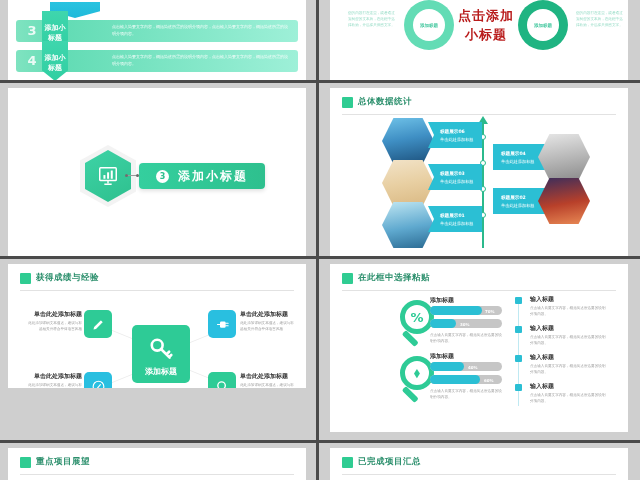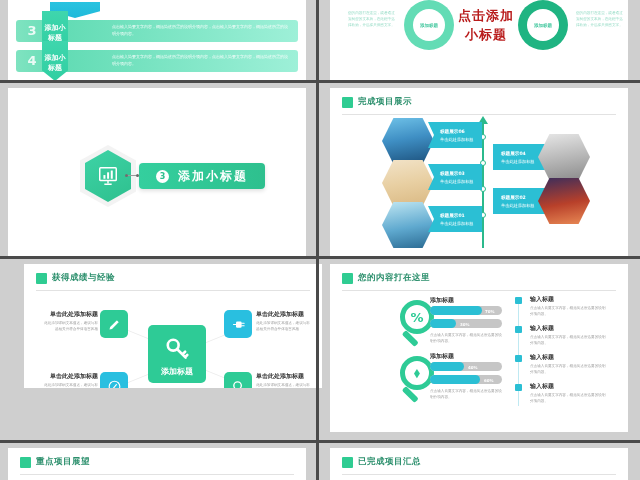--- a/index.html
+++ b/index.html
@@ -237,21 +237,21 @@
 
     <div class="sectionbar" style="left:131px; top:75px; width:126px;">
       <div class="circ">3</div>
       <div class="stxt">添加小标题</div>
     </div>
   </div>
 
   <div class="slide" style="left:330px; top:88px; width:298px; height:168px;">
     <div class="sh" style="left:12px; top:8px;">
       <div class="sq"></div>
-      <div class="txt">完成项目展示</div>
+      <div class="txt">总体数据统计</div>
     </div>
     <div class="sh-line" style="left:12px; top:26px; width:274px;"></div>
 
     <div class="arrowhead" style="left:148px; top:28px;"></div>
     <div class="axis" style="left:152px; top:35px; height:125px;"></div>
     <div class="axdot" style="left:150px; top:46px;"></div>
     <div class="axdot" style="left:150px; top:72px;"></div>
     <div class="axdot" style="left:150px; top:98px;"></div>
     <div class="axdot" style="left:150px; top:124px;"></div>
 
@@ -281,21 +281,21 @@
 
     <div class="labelR" style="left:163px; top:100px; width:54px;">
       <div class="t1">标题展示02</div>
       <div class="t2">单击此处添加标题</div>
     </div>
     <div class="photohex ph5" style="left:208px; top:90px;"></div>
   </div>
 
   <div class="hsep" style="top:256px;"></div>
 
-  <div class="slide" style="left:24px; top:264px; width:298px; height:124px;">
+  <div class="slide" style="left:8px; top:264px; width:298px; height:124px;">
     <div class="sh" style="left:12px; top:8px;">
       <div class="sq"></div>
       <div class="txt">获得成绩与经验</div>
     </div>
     <div class="sh-line" style="left:12px; top:26px; width:274px;"></div>
 
     <div class="dline" style="left:100px; top:72px; width:38px; transform:rotate(22deg);"></div>
     <div class="dline" style="left:100px; top:112px; width:38px; transform:rotate(-22deg);"></div>
     <div class="dline" style="left:178px; top:72px; width:38px; transform:rotate(-22deg);"></div>
     <div class="dline" style="left:178px; top:112px; width:38px; transform:rotate(22deg);"></div>
@@ -343,21 +343,21 @@
     </div>
     <div class="ttl" style="left:232px; top:108px; width:54px;">单击此处添加标题</div>
     <div class="tdesc" style="left:232px; top:118px; width:56px;">此处添加详细文本描述，建议与标题相关并符合整体语言风格</div>
 
     <div class="pagenum" style="left:134px; top:152px; width:30px;">11</div>
   </div>
 
   <div class="slide" style="left:330px; top:264px; width:298px; height:168px;">
     <div class="sh" style="left:12px; top:8px;">
       <div class="sq"></div>
-      <div class="txt">您的内容打在这里</div>
+      <div class="txt">在此框中选择粘贴</div>
     </div>
     <div class="sh-line" style="left:12px; top:26px; width:274px;"></div>
 
     <div class="mag" style="left:62px; top:36px;">
       <div class="lens" style="left:8px; top:0; width:34px; height:34px;">
         <div class="gly">%</div>
       </div>
       <div class="handle" style="left:14px; top:30px; width:18px; height:6px;"></div>
     </div>
     <div class="grptitle" style="left:100px; top:32px;">添加标题</div>

